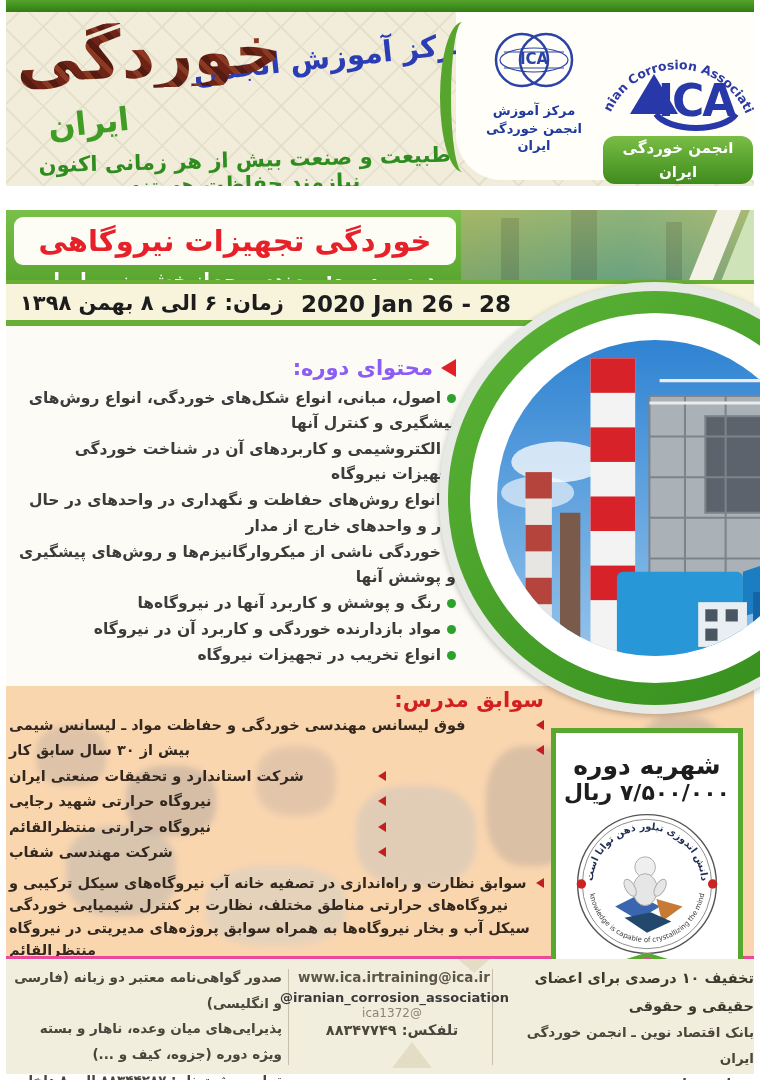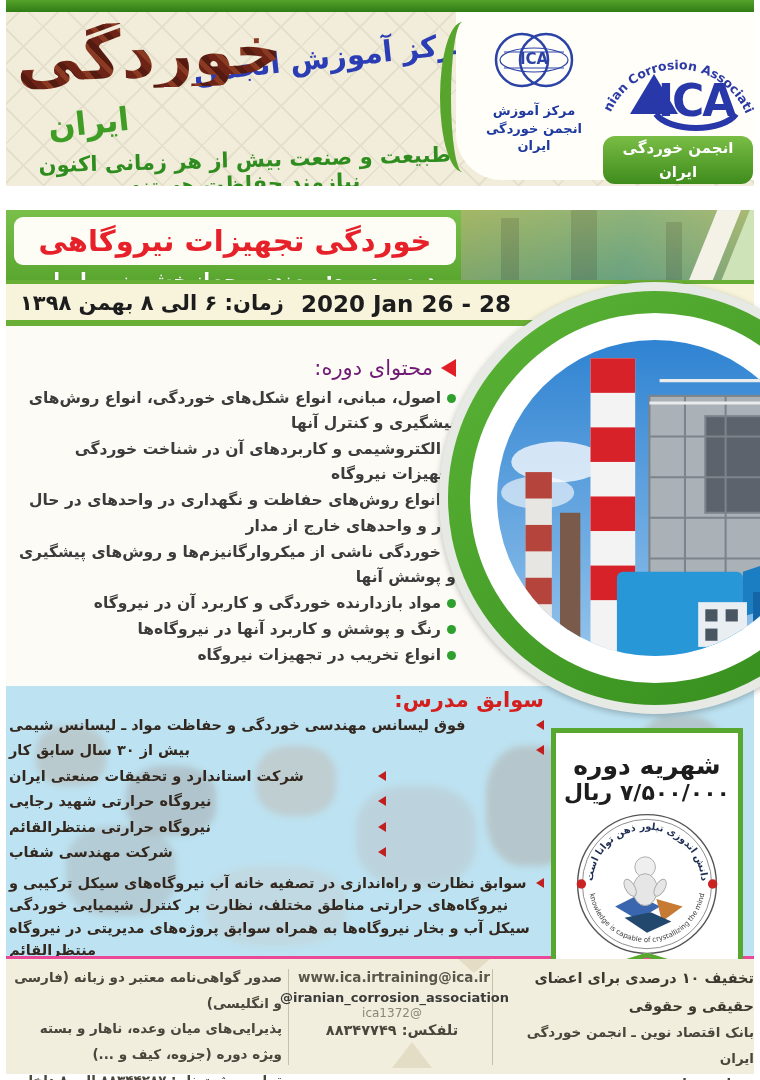--- a/index.html
+++ b/index.html
@@ -48,38 +48,38 @@
 
   
   .date-strip{left:6px;right:6px;top:280px;height:46px;background:#f7f4db;
               border-top:4px solid #69af35;border-bottom:6px solid #69af35;box-sizing:border-box;}
   .date-en{left:295px;top:7px;font-size:23px;font-weight:bold;color:#1d1d1d;}
   .date-fa{left:14px;top:7px;font-size:21px;font-weight:bold;color:#1d1d1d;direction:rtl;}
 
   
   .main{left:6px;right:6px;top:326px;height:360px;background:#fcfbf5;}
   .course{left:8px;top:30px;width:442px;direction:rtl;}
-  .course-head{display:flex;align-items:center;gap:8px;color:#701a75;font-size:21px;font-weight:normal;margin-bottom:6px;}
+  .course-head{display:flex;align-items:center;gap:8px;color:#8b5cf6;font-size:21px;font-weight:bold;margin-bottom:6px;}
   .tri-red{width:0;height:0;border-top:9px solid transparent;border-bottom:9px solid transparent;
            border-right:15px solid #e11f26;}
   .course ul{margin:0;padding:0;list-style:none;}
   .course li{font-size:15.5px;font-weight:bold;color:#3c3c3c;line-height:1.62;margin-bottom:1px;
              text-align:right;}
   .dot{display:inline-block;width:9px;height:9px;border-radius:50%;background:#2da02d;margin-left:6px;
        vertical-align:middle;}
 
   
   .circle-outer{left:439px;top:282px;width:432px;height:432px;border-radius:50%;
                 background:#e6e9e4;box-shadow:0 2px 6px rgba(0,0,0,.25);}
   .circle-green{position:absolute;inset:9px;border-radius:50%;background:linear-gradient(140deg,#5cb437,#338c1c);}
   .circle-white{position:absolute;inset:22px;border-radius:50%;background:#fff;}
   .circle-img{position:absolute;inset:27px;border-radius:50%;overflow:hidden;}
 
   
-  .bio{left:6px;right:6px;top:686px;height:270px;background:#7dd3fc;overflow:hidden;
+  .bio{left:6px;right:6px;top:686px;height:270px;background:#fdba74;overflow:hidden;
        border-bottom:8px solid #ec4899;}
   .blob{position:absolute;filter:blur(3px);opacity:.4;border-radius:40%;}
   .bio-wash{position:absolute;inset:0;background:rgba(248,240,230,.52);}
   .bio-head{right:210px;top:2px;color:#d41f1f;font-size:21px;font-weight:bold;direction:rtl;}
   .bio-list{right:210px;top:28px;width:535px;direction:rtl;}
   .bio-item{position:relative;font-size:14.5px;font-weight:bold;color:#33281f;line-height:1.55;
             text-align:left;margin-bottom:3px;padding-right:4px;}
   .bio-item .mark{position:absolute;right:0;top:6px;width:0;height:0;
        border-top:5px solid transparent;border-bottom:5px solid transparent;border-right:8px solid #c11f1f;}
   .bio-item.indent{margin-right:158px;}
@@ -184,22 +184,22 @@
     <div class="abs course">
       <div class="course-head">
         <span class="tri-red"></span>
         <span>محتوای دوره:</span>
       </div>
       <ul>
         <li><span class="dot"></span><span>اصول، مبانی، انواع شکل‌های خوردگی، انواع روش‌های پیشگیری و کنترل آنها</span></li>
         <li><span class="dot"></span><span>الکتروشیمی و کاربردهای آن در شناخت خوردگی تجهیزات نیروگاه</span></li>
         <li><span class="dot"></span><span>انواع روش‌های حفاظت و نگهداری در واحدهای در حال کار و واحدهای خارج از مدار</span></li>
         <li><span class="dot"></span><span>خوردگی ناشی از میکروارگانیزم‌ها و روش‌های پیشگیری و پوشش آنها</span></li>
+        <li><span class="dot"></span><span>رنگ و پوشش و کاربرد آنها در نیروگاه‌ها</span></li>
         <li><span class="dot"></span><span>مواد بازدارنده خوردگی و کاربرد آن در نیروگاه</span></li>
-        <li><span class="dot"></span><span>رنگ و پوشش و کاربرد آنها در نیروگاه‌ها</span></li>
         <li><span class="dot"></span><span>انواع تخریب در تجهیزات نیروگاه</span></li>
       </ul>
     </div>
   </section>
 
   <section class="abs bio">
 
     <div class="blob" style="left:30px;top:40px;width:70px;height:60px;background:#6b5a4e;"></div>
     <div class="blob" style="left:120px;top:80px;width:90px;height:70px;background:#3e3a45;"></div>
     <div class="blob" style="left:60px;top:140px;width:110px;height:90px;background:#52616e;"></div>

